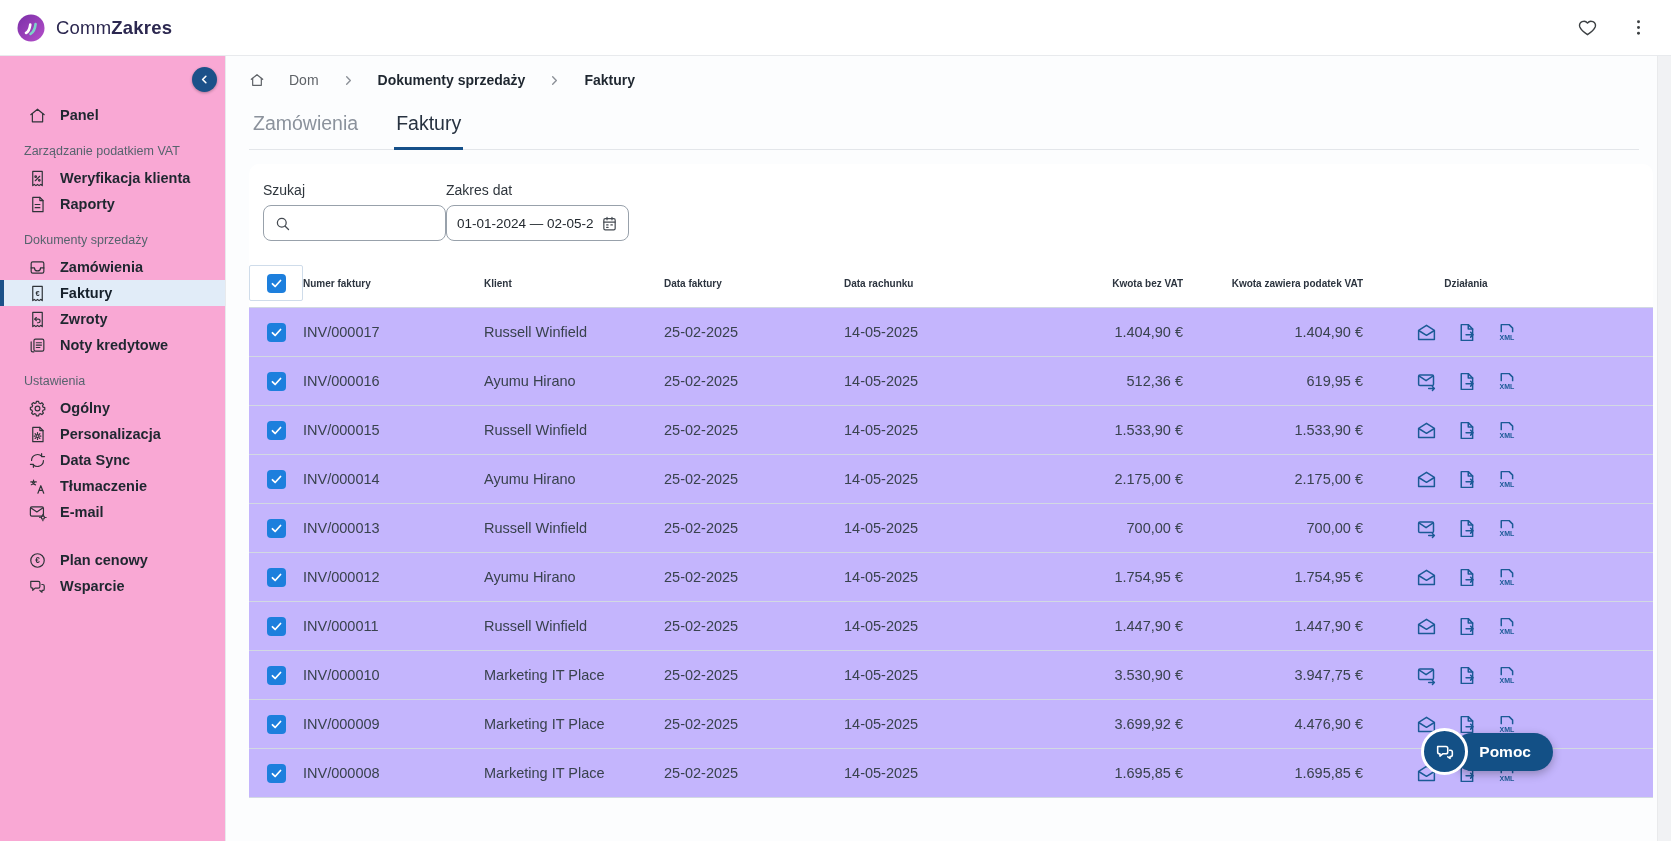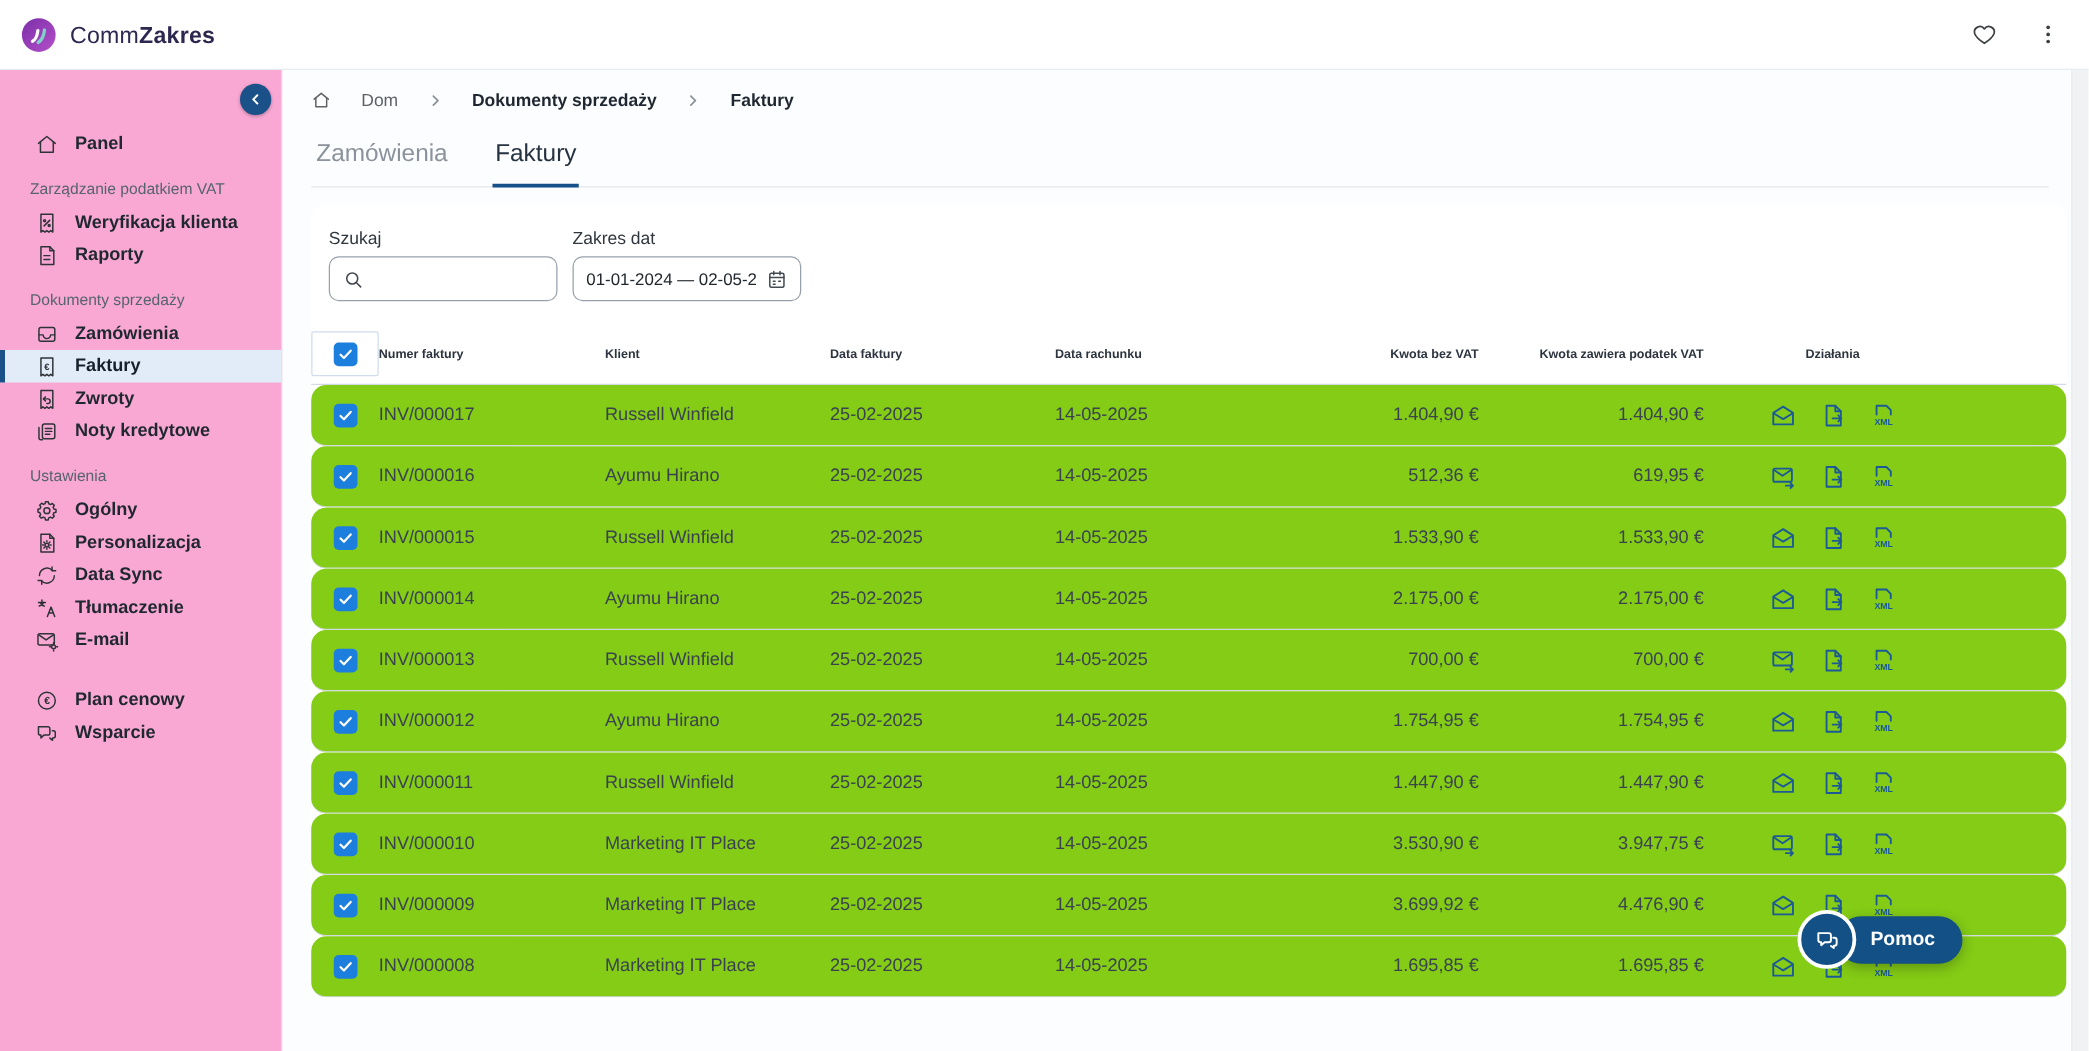--- a/index.html
+++ b/index.html
@@ -48,21 +48,21 @@
   .crumb-sep svg { width:11px; height:11px; display:block; color:#8b9097; }
 
   .tabs { margin:20px 32px 0 23px; display:flex; gap:34px; border-bottom:1px solid #e3e6ea; padding-left:2px; }
   .tab { font-size:19.5px; padding:4px 2px 12px; color:#8b929c; border-bottom:3px solid transparent;
          margin-bottom:-1px; cursor:pointer; }
   .tab.active { color:#273240; border-bottom-color:#155089; }
 
   .card { margin:14px 18px 0 23px; background:#fff; border-radius:10px; padding-top:18px; }
 
   
-  .filter-row { display:flex; align-items:flex-end; padding:0 0 0 14px; gap:12px; }
+  .filter-row { display:flex; align-items:flex-end; padding:0 0 0 14px; }
   .field label { display:block; font-size:14px; color:#2f363d; margin-bottom:7px; }
   .input-box { width:183px; height:36px; border:1px solid #98a1ab; border-radius:8px; background:#fff;
                display:flex; align-items:center; padding:0 10px; gap:8px; }
   .input-box input { border:none; outline:none; flex:1; min-width:0; font-size:14px;
                      font-family:"Liberation Sans", sans-serif; background:transparent; }
   .input-box .in-icon svg { width:17px; height:17px; display:block; color:#444a51; }
   .date-text { flex:1; font-size:13.5px; color:#22282e; white-space:nowrap; overflow:hidden; }
 
   .actions-group { margin-left:auto; display:flex; align-items:center; gap:12px; padding-right:0; }
   .btn-primary { background:#155089; color:#fff; font-weight:700; font-size:14.5px; border:none;
@@ -81,32 +81,32 @@
 
   
   .table { margin-top:24px; }
   .grid-cols { display:grid; grid-template-columns:54px 181px 180px 180px 247px 100px 180px 190px 1fr; }
   .thead { height:36px; align-items:center; font-weight:700; font-size:10px; color:#2c343f; }
   .th-check { height:36px; border:1px solid #cfdcea; border-radius:2px; display:flex;
               align-items:center; justify-content:center; }
   .al-r { text-align:right; padding-right:8px; }
   .al-c { text-align:center; }
   .tbody { margin-top:6px; border-top:1px solid #d2d9e2; }
-  .trow { height:49px; align-items:center; background:#84cc16; border-bottom:1px solid #d2d9e2;
-          font-size:14.5px; color:#39424e; cursor:default;border-radius:12px; }
+  .trow { height:49px; align-items:center; background:#c4b5fd; border-bottom:1px solid #d2d9e2;
+          font-size:14.5px; color:#39424e; cursor:default; }
   .c-check { display:flex; justify-content:center; }
   .checkbox { width:19px; height:19px; border-radius:4px; background:#1d7fdd; display:flex;
               align-items:center; justify-content:center; cursor:pointer; }
   .checkbox svg { width:13px; height:13px; }
   .c-actions { display:flex; justify-content:center; gap:19px; color:#1b5a96; }
   .aicon { display:flex; cursor:pointer; }
   .aicon svg { width:21px; height:21px; }
 
   
-  .help-fab { position:absolute; right:101px; bottom:70px; height:38px; background:#135086;
+  .help-fab { position:absolute; right:118px; bottom:70px; height:38px; background:#135086;
               border-radius:19px; color:#fff; display:flex; align-items:center;
               padding:0 22px 0 26px; font-weight:700; font-size:15.5px; cursor:pointer;
               box-shadow:0 3px 10px rgba(0,0,0,.28); }
   .help-circle { position:absolute; left:-32px; top:-5px; width:47px; height:47px; border-radius:50%;
                  background:#135086; border:3px solid #fff; display:flex; align-items:center;
                  justify-content:center; }
   .help-circle svg { width:22px; height:22px; color:#fff; }
 </style>
 </head>
 <body>

